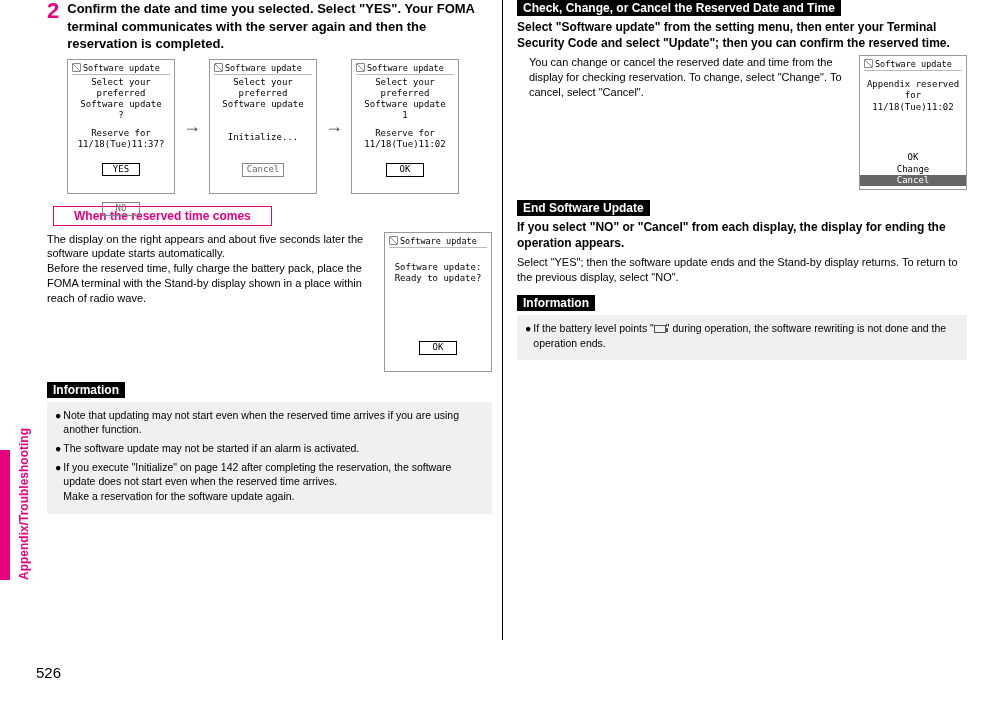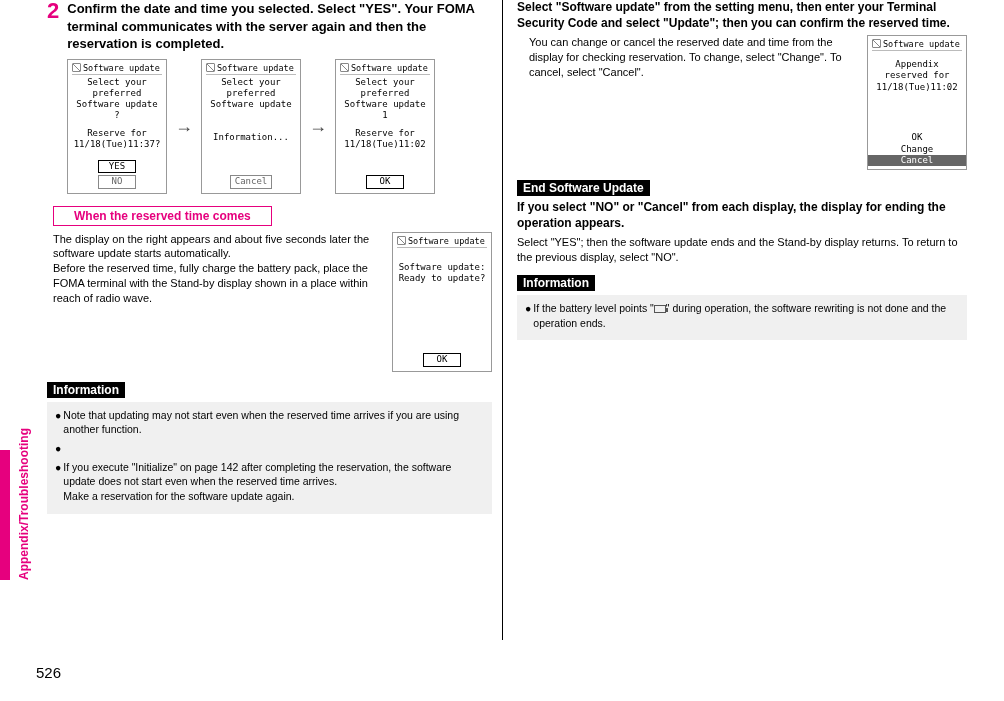--- a/index.html
+++ b/index.html
@@ -79,21 +79,21 @@
     }
     .screens-row {
       display: flex;
       align-items: center;
       gap: 8px;
       margin-left: 20px;
       margin-top: 4px;
     }
     .phone-screen {
       border: 1px solid #999;
-      width: 100px;
+      width: 108px;
       height: 135px;
       padding: 3px 4px;
       font-family: monospace;
       font-size: 9px;
       background: #fff;
       display: flex;
       flex-direction: column;
       position: relative;
     }
     .phone-screen.small { height: 140px; }
@@ -121,41 +121,40 @@
       flex-direction: column;
       justify-content: start;
       line-height: 1.25;
     }
     .screen-btn {
       border: 1px solid #000;
       display: inline-block;
       min-width: 38px;
       text-align: center;
       font-size: 9px;
-      margin: 1px auto;
+      margin: 13px auto;
       padding: 0 4px;
     }
     .screen-btn.passive { border-color: #888; color: #666; }
     .arrow {
       font-size: 18px;
       color: #444;
     }
     .pink-subhead {
       display: inline-block;
       border: 1px solid #e6007e;
       color: #e6007e;
       font-weight: bold;
       font-size: 12px;
       padding: 2px 20px;
       margin: 12px 0 6px 6px;
     }
     .para {
       font-size: 11px;
       line-height: 1.35;
-      margin-left: 6px;
     }
     .para-block {
       display: flex;
       gap: 8px;
       align-items: flex-start;
     }
     .para-block .para { flex: 1; }
     .black-bar {
       background: #000;
       color: #fff;
@@ -241,21 +240,21 @@
         </div>
       </div>
       <div class="arrow">→</div>
 
       <div class="phone-screen">
         <div class="screen-title">Software update</div>
         <div class="screen-body">
           <div>Select your preferred</div>
           <div>Software update</div>
           <div style="height:22px"></div>
-          <div>Information...</div>
+          <div>Initialize...</div>
           <div style="flex:1"></div>
           <div class="screen-btn passive">Cancel</div>
         </div>
       </div>
       <div class="arrow">→</div>
 
       <div class="phone-screen">
         <div class="screen-title">Software update</div>
         <div class="screen-body">
           <div>Select your preferred</div>
@@ -288,30 +287,32 @@
     </div>
 
     <div class="black-bar">Information</div>
     <div class="info-box">
       <div class="item">
           <span class="bullet">●</span>
           <span>Note that updating may not start even when the reserved time arrives if you are using another function.</span>
         </div>
       <div class="item">
           <span class="bullet">●</span>
+          <span>The software update may not be started if an alarm is activated.</span>
         </div>
       <div class="item">
           <span class="bullet">●</span>
           <span style="white-space:pre-line">If you execute "Initialize" on page 142 after completing the reservation, the software update does not start even when the reserved time arrives.
 Make a reservation for the software update again.</span>
         </div>
     </div>
   </div>
 
   <div class="col right">
+    <div class="black-bar" style="margin-top:0">Check, Change, or Cancel the Reserved Date and Time</div>
     <div class="bold mb4" style="font-size:12px;line-height:1.3">Select "Software update" from the setting menu, then enter your Terminal Security Code and select "Update"; then you can confirm the reserved time.</div>
     <div class="right-screen-wrap">
       <div class="txt para" style="margin-left:12px">You can change or cancel the reserved date and time from the display for checking reservation. To change, select "Change". To cancel, select "Cancel".</div>
       <div class="phone-screen">
         <div class="screen-title">Software update</div>
         <div class="screen-body">
           <div style="height:6px"></div>
           <div>Appendix reserved for</div>
           <div>11/18(Tue)11:02</div>
           <div style="flex:1"></div>

